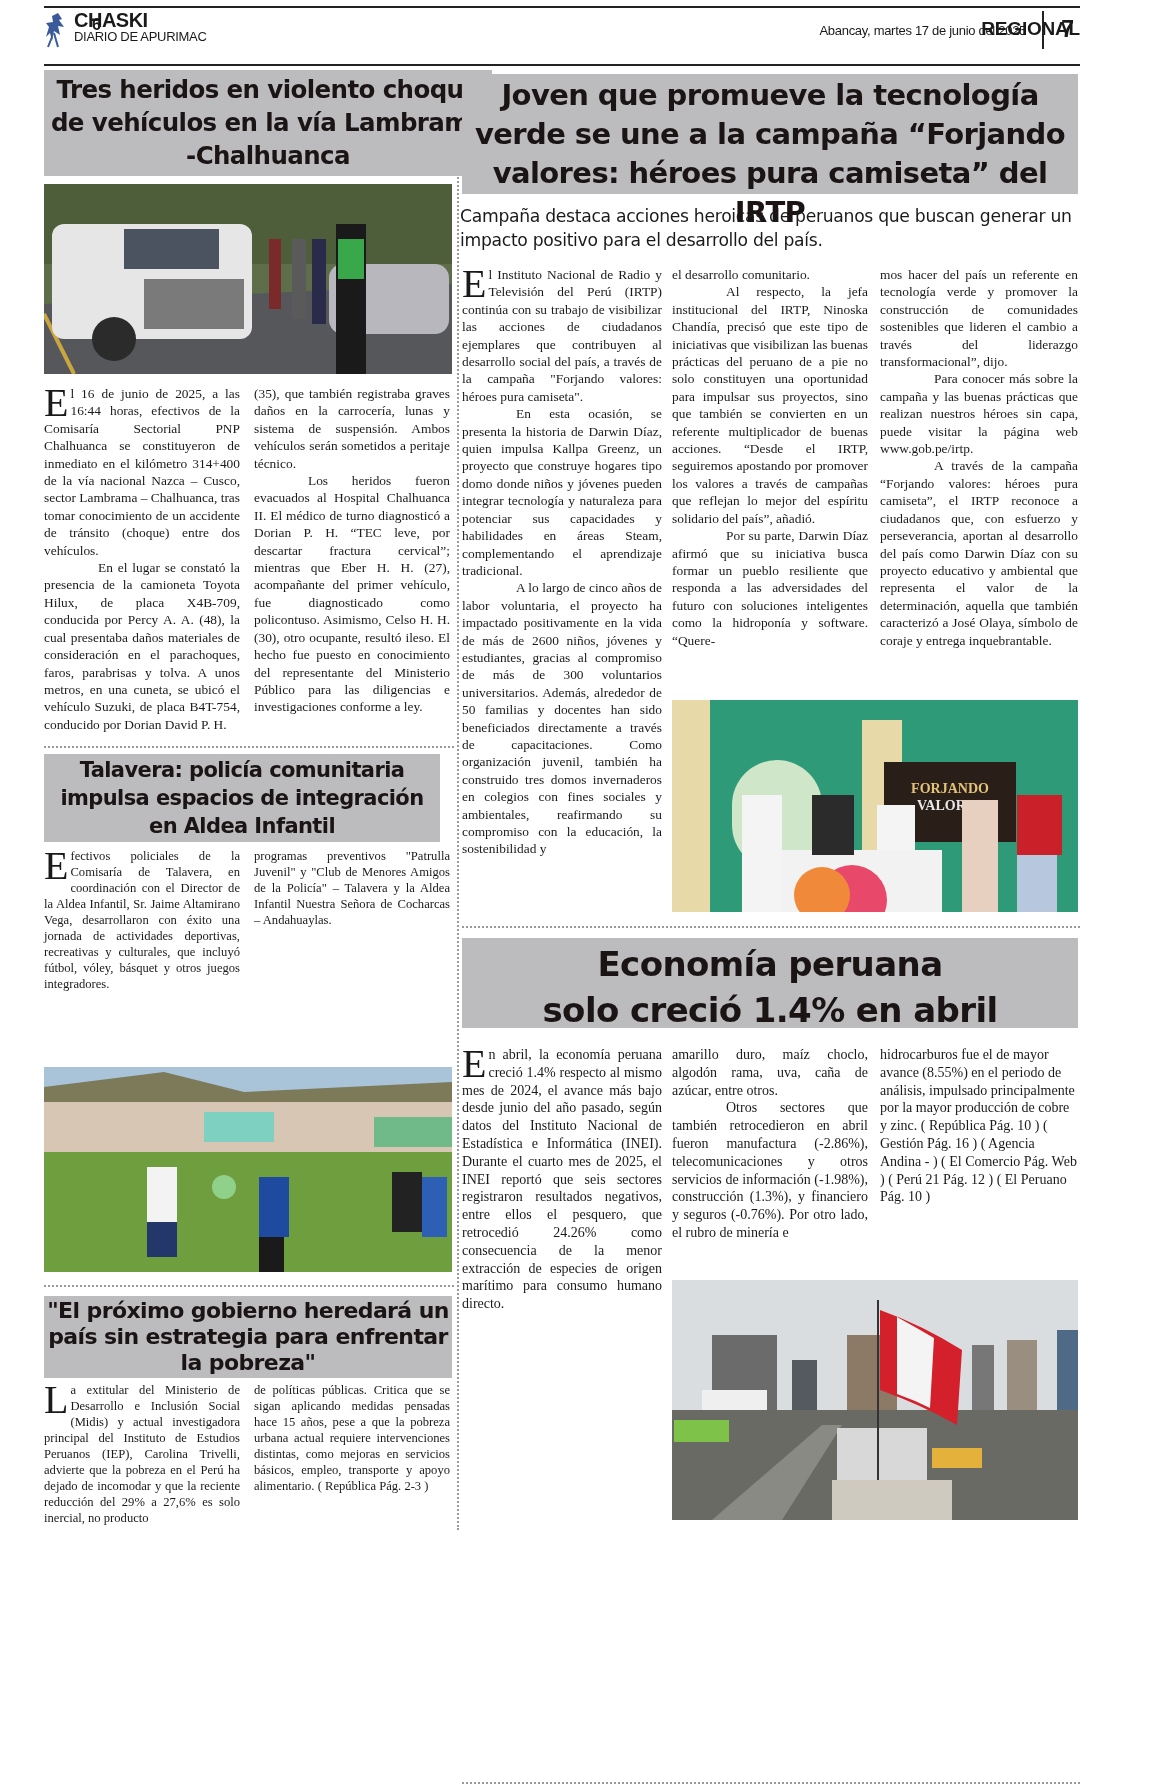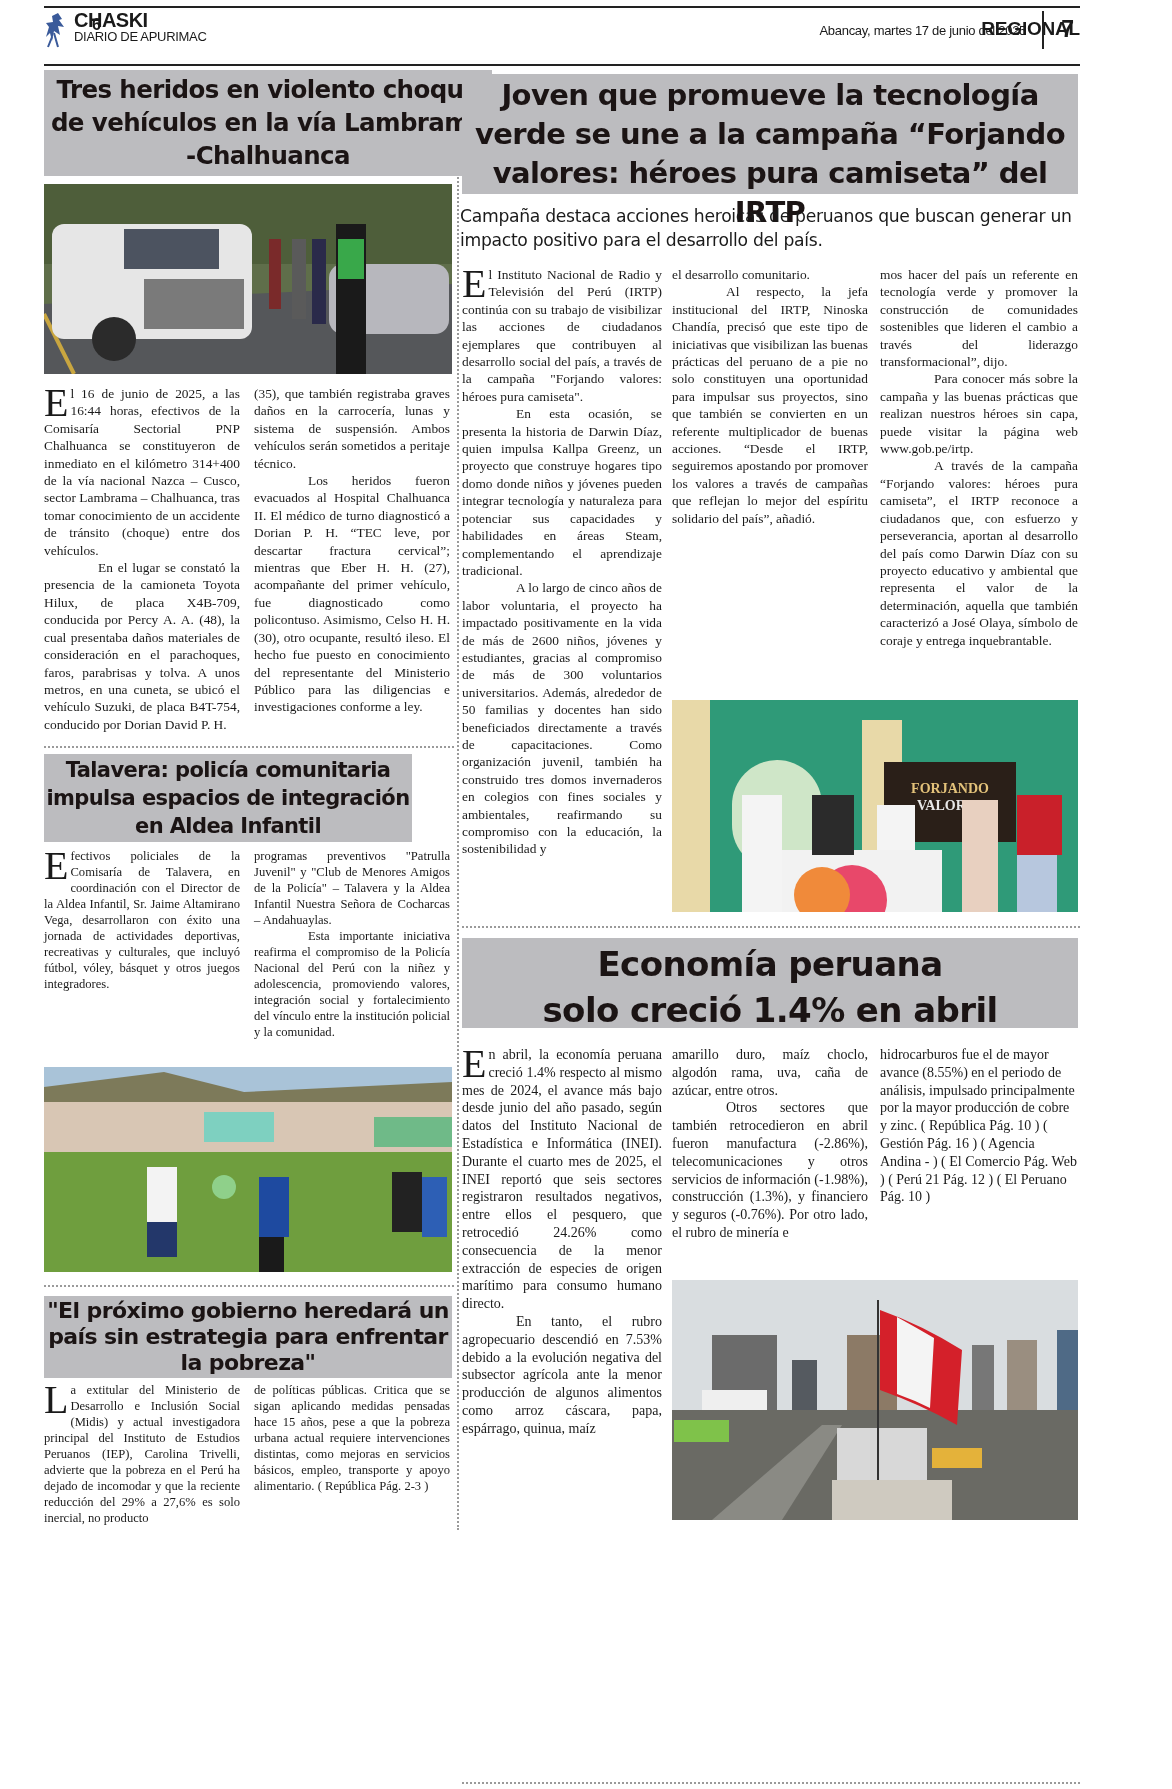--- a/index.html
+++ b/index.html
@@ -81,27 +81,26 @@
   </div>
   <div class="col" style="left:254px; top:385px; width:196px;">
     <p>(35), que también registraba graves daños en la carrocería, lunas y sistema de suspensión. Ambos vehículos serán sometidos a peritaje técnico.</p>
     <p class="ind">Los heridos fueron evacuados al Hospital Chalhuanca II. El médico de turno diagnosticó a Dorian P. H. “TEC leve, por descartar fractura cervical”; mientras que Eber H. H. (27), acompañante del primer vehículo, fue diagnosticado como policontuso. Asimismo, Celso H. H. (30), otro ocupante, resultó ileso. El hecho fue puesto en conocimiento del representante del Ministerio Público para las diligencias e investigaciones conforme a ley.</p>
   </div>
 </section>
 
 <div class="dotted-h" style="left:44px; top:746px; width:410px;"></div>
 
 <section>
-  <h2 class="headline" style="left:44px; top:754px; width:368px; height:88px; font-size:21px; line-height:28px; padding-top:2px;">Talavera: policía comunitaria impulsa espacios de integración en Aldea Infantil</h2>
+  <h2 class="headline" style="left:44px; top:754px; width:396px; height:88px; font-size:21px; line-height:28px; padding-top:2px;">Talavera: policía comunitaria impulsa espacios de integración en Aldea Infantil</h2>
   <div class="col" style="left:44px; top:848px; width:196px; font-size:12.6px; line-height:16px;">
     <p><span class="dropcap">E</span><span>fectivos policiales de la Comisaría de Talavera, en coordinación con el Director de la Aldea Infantil, Sr. Jaime Altamirano Vega, desarrollaron con éxito una jornada de actividades deportivas, recreativas y culturales, que incluyó fútbol, vóley, básquet y otros juegos integradores.</span></p>
   </div>
   <div class="col" style="left:254px; top:848px; width:196px; font-size:12.6px; line-height:16px;">
     <p>programas preventivos "Patrulla Juvenil" y "Club de Menores Amigos de la Policía" – Talavera y la Aldea Infantil Nuestra Señora de Cocharcas – Andahuaylas.</p>
-    <p class="ind">Esta importante iniciativa reafirma el compromiso de la Policía Nacional del Perú con la niñez y adolescencia, promoviendo valores, integración social y fortalecimiento del vínculo entre la institución policial y la comunidad.</p>
   </div>
   <div class="photo" style="left:44px; top:1067px; width:408px; height:205px;">
     <svg width="408" height="205" viewBox="0 0 408 205">
       <rect width="408" height="205" fill="#7aa84a"></rect>
       <rect width="408" height="30" fill="#a9c3d8"></rect>
       <path d="M0 20 L120 5 L200 25 L408 15 L408 40 L0 45 Z" fill="#7d7a5a"></path>
       <rect x="0" y="35" width="408" height="55" fill="#d8c6b4"></rect>
       <rect x="160" y="45" width="70" height="30" fill="#7ed0c0"></rect>
       <rect x="330" y="50" width="78" height="30" fill="#6fba88"></rect>
       <rect x="0" y="85" width="408" height="120" fill="#6f9e3e"></rect>
@@ -133,20 +132,21 @@
   <div class="subhead" style="left:460px; top:204px; width:620px;">Campaña destaca acciones heroicas de peruanos que buscan generar un impacto positivo para el desarrollo del país.</div>
 
   <div class="col" style="left:462px; top:266px; width:200px;">
     <p><span class="dropcap">E</span><span>l Instituto Nacional de Radio y Televisión del Perú (IRTP) continúa con su trabajo de visibilizar las acciones de ciudadanos ejemplares que contribuyen al desarrollo social del país, a través de la campaña "Forjando valores: héroes pura camiseta".</span></p>
     <p class="ind">En esta ocasión, se presenta la historia de Darwin Díaz, quien impulsa Kallpa Greenz, un proyecto que construye hogares tipo domo donde niños y jóvenes pueden integrar tecnología y naturaleza para potenciar sus capacidades y habilidades en áreas Steam, complementando el aprendizaje tradicional.</p>
     <p class="ind">A lo largo de cinco años de labor voluntaria, el proyecto ha impactado positivamente en la vida de más de 2600 niños, jóvenes y estudiantes, gracias al compromiso de más de 300 voluntarios universitarios. Además, alrededor de 50 familias y docentes han sido beneficiados directamente a través de capacitaciones. Como organización juvenil, también ha construido tres domos invernaderos en colegios con fines sociales y ambientales, reafirmando su compromiso con la educación, la sostenibilidad y</p>
   </div>
   <div class="col" style="left:672px; top:266px; width:196px;">
     <p>el desarrollo comunitario.</p>
     <p class="ind">Al respecto, la jefa institucional del IRTP, Ninoska Chandía, precisó que este tipo de iniciativas que visibilizan las buenas prácticas del peruano de a pie no solo constituyen una oportunidad para impulsar sus proyectos, sino que también se convierten en un referente multiplicador de buenas acciones. “Desde el IRTP, seguiremos apostando por promover los valores a través de campañas que reflejan lo mejor del espíritu solidario del país”, añadió.</p>
+    <p class="ind">Por su parte, Darwin Díaz afirmó que su iniciativa busca formar un pueblo resiliente que responda a las adversidades del futuro con soluciones inteligentes como la hidroponía y software. “Quere-</p>
   </div>
   <div class="col" style="left:880px; top:266px; width:198px;">
     <p>mos hacer del país un referente en tecnología verde y promover la construcción de comunidades sostenibles que lideren el cambio a través del liderazgo transformacional”, dijo.</p>
     <p class="ind">Para conocer más sobre la campaña y las buenas prácticas que realizan nuestros héroes sin capa, puede visitar la página web www.gob.pe/irtp.</p>
     <p class="ind">A través de la campaña “Forjando valores: héroes pura camiseta”, el IRTP reconoce a ciudadanos que, con esfuerzo y perseverancia, aportan al desarrollo del país como Darwin Díaz con su proyecto educativo y ambiental que representa el valor de la determinación, aquella que también caracterizó a José Olaya, símbolo de coraje y entrega inquebrantable.</p>
   </div>
 
   <div class="photo" style="left:672px; top:700px; width:406px; height:212px;">
     <svg width="406" height="212" viewBox="0 0 406 212">
       <rect width="406" height="212" fill="#2f9a78"></rect>
@@ -171,21 +171,20 @@
 
 <div class="dotted-h" style="left:462px; top:926px; width:618px;"></div>
 
 <section>
   <h2 class="headline" style="left:462px; top:938px; width:616px; height:90px; font-size:34px; line-height:46px; padding-top:3px;">
     <span style="display:block">Economía peruana</span>
     <span style="display:block">solo creció 1.4% en abril</span>
   </h2>
   <div class="col" style="left:462px; top:1046px; width:200px; font-size:14px; line-height:17.8px;">
     <p><span class="dropcap">E</span><span>n abril, la economía peruana creció 1.4% respecto al mismo mes de 2024, el avance más bajo desde junio del año pasado, según datos del Instituto Nacional de Estadística e Informática (INEI). Durante el cuarto mes de 2025, el INEI reportó que seis sectores registraron resultados negativos, entre ellos el pesquero, que retrocedió 24.26% como consecuencia de la menor extracción de especies de origen marítimo para consumo humano directo.</span></p>
-    <p class="ind">En tanto, el rubro agropecuario descendió en 7.53% debido a la evolución negativa del subsector agrícola ante la menor producción de algunos alimentos como arroz cáscara, papa, espárrago, quinua, maíz</p>
   </div>
   <div class="col" style="left:672px; top:1046px; width:196px; font-size:14px; line-height:17.8px;">
     <p>amarillo duro, maíz choclo, algodón rama, uva, caña de azúcar, entre otros.</p>
     <p class="ind">Otros sectores que también retrocedieron en abril fueron manufactura (-2.86%), telecomunicaciones y otros servicios de información (-1.98%), construcción (1.3%), y financiero y seguros (-0.76%). Por otro lado, el rubro de minería e</p>
   </div>
   <div class="col" style="left:880px; top:1046px; width:198px; font-size:14px; line-height:17.8px; text-align:left;">
     <p>hidrocarburos fue el de mayor avance (8.55%) en el periodo de análisis, impulsado principalmente por la mayor producción de cobre y zinc. ( República Pág. 10 ) ( Gestión Pág. 16 ) ( Agencia Andina - ) ( El Comercio Pág. Web ) ( Perú 21 Pág. 12 ) ( El Peruano Pág. 10 )</p>
   </div>
   <div class="photo" style="left:672px; top:1280px; width:406px; height:240px;">
     <svg width="406" height="240" viewBox="0 0 406 240">

